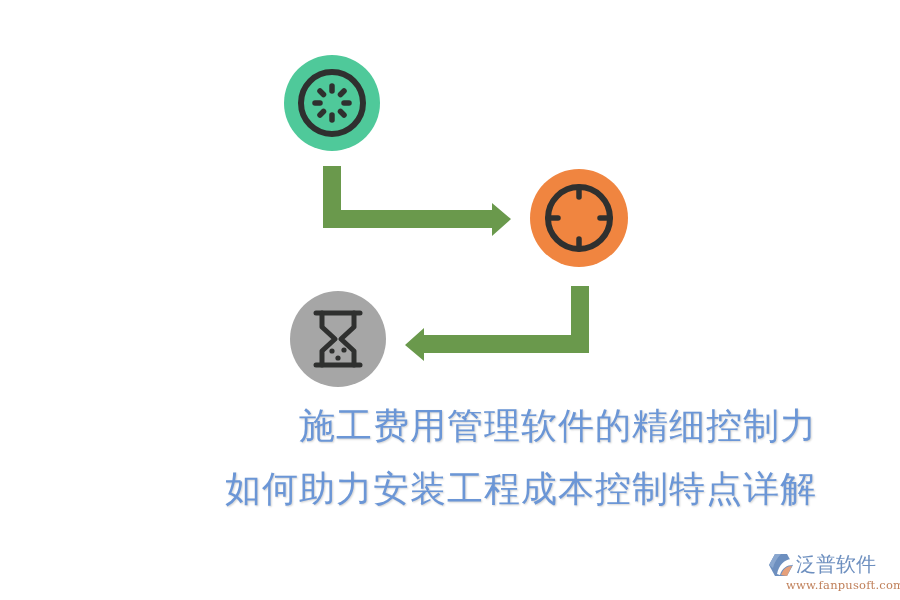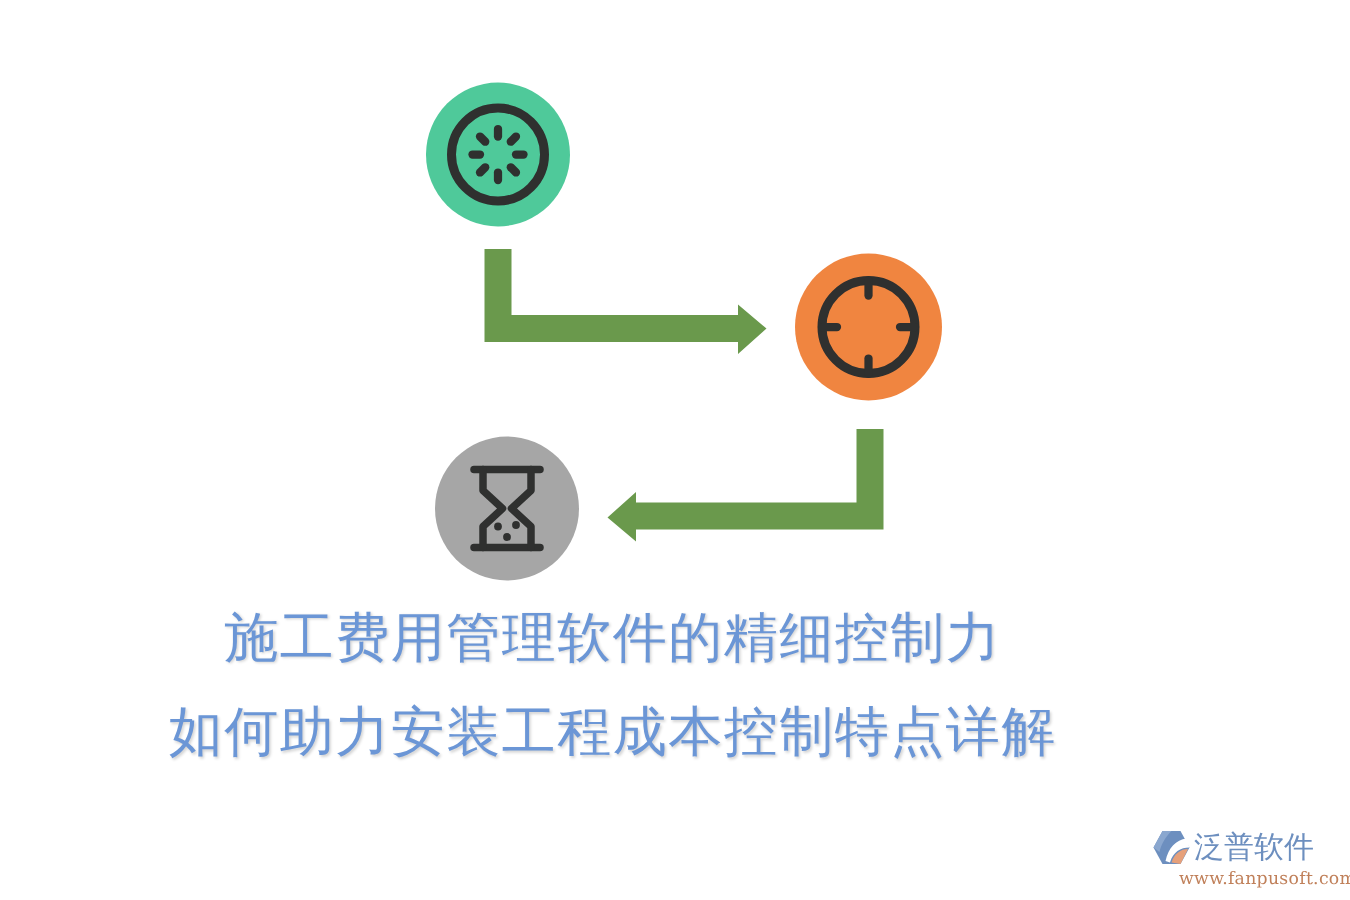--- a/index.html
+++ b/index.html
@@ -24,21 +24,21 @@
     .node svg { display: block; }
     .arrow-svg {
       position: absolute;
       left: 0;
       top: 0;
     }
     .title {
       position: absolute;
       left: 0;
       width: 817px;
-      text-align: center;
+      text-align: right;
       font-size: 36px;
       line-height: 44px;
       letter-spacing: 1px;
       text-shadow: 1px 1px 2px rgba(0,0,0,0.18);
     }
     .title-line-1 { top: 404px; }
     .title-line-2 { top: 467px; }
     .logo {
       position: absolute;
       left: 768px;

